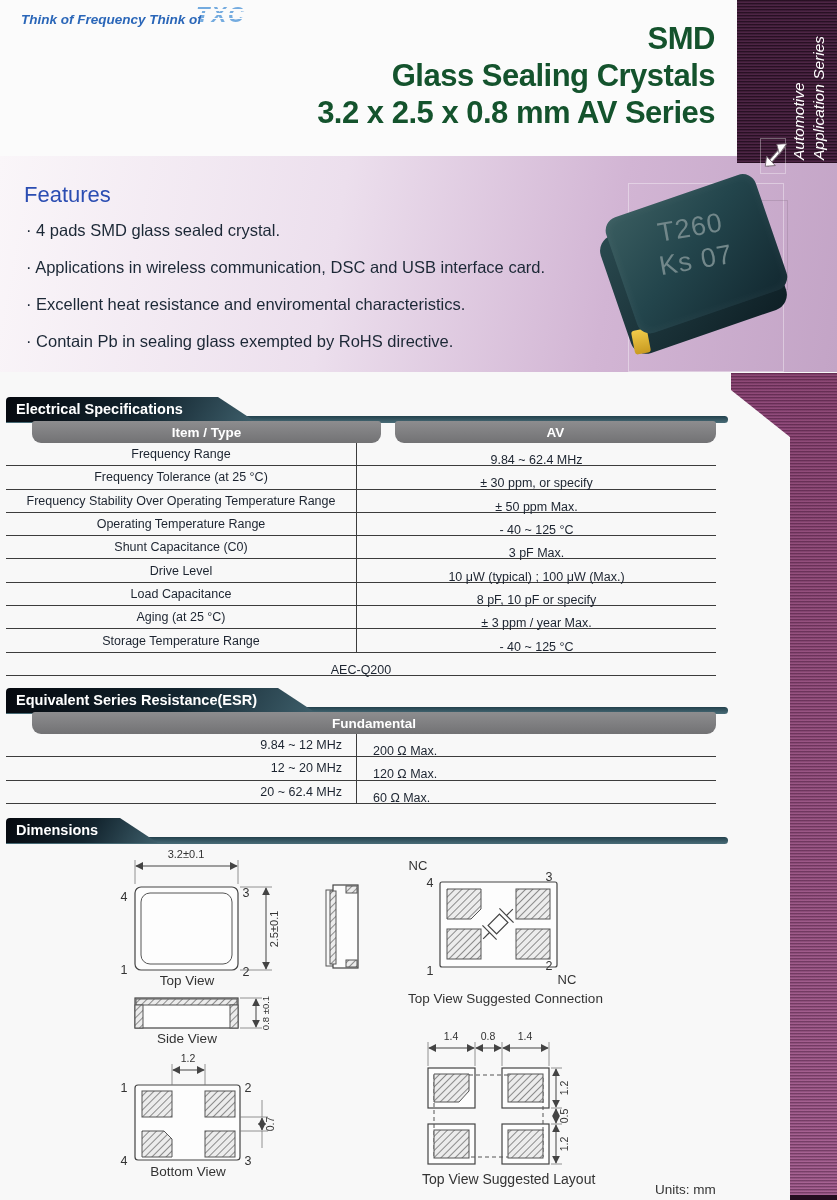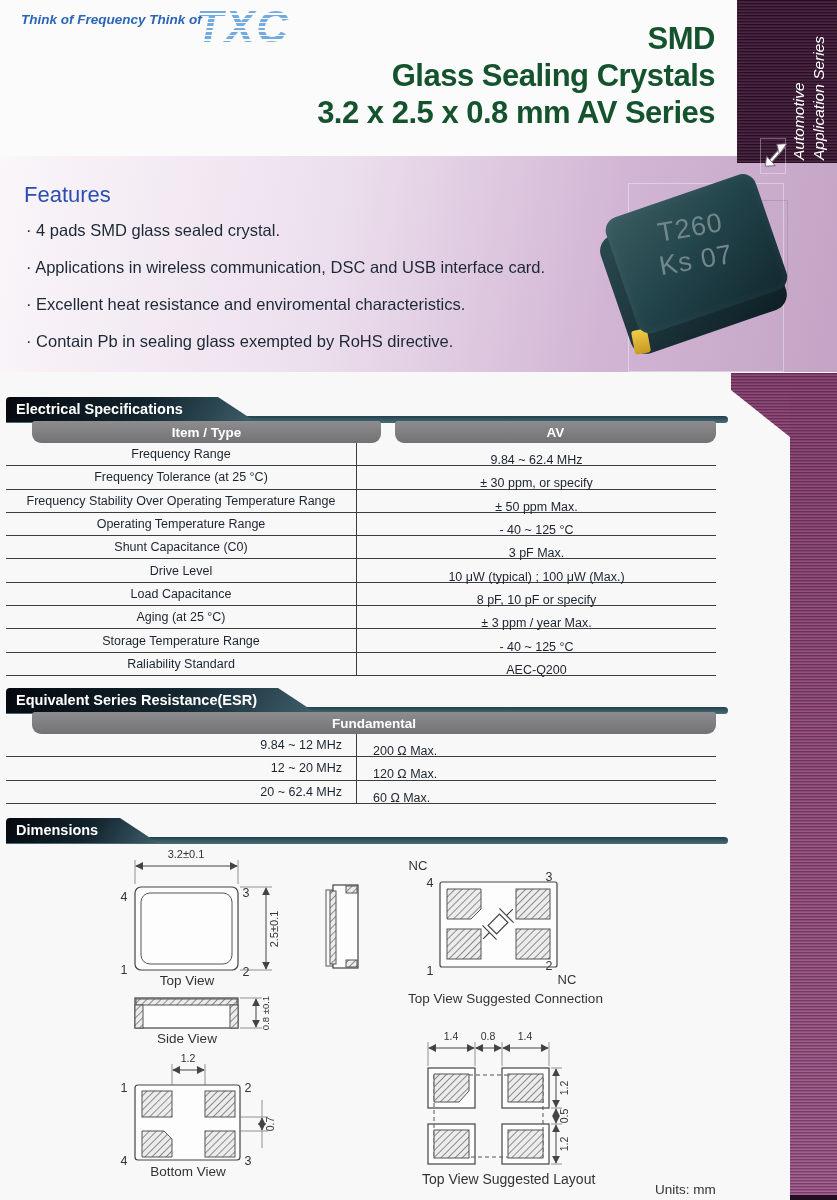--- a/index.html
+++ b/index.html
@@ -3,21 +3,21 @@
 <meta charset="utf-8">
 <style>
   * { margin:0; padding:0; box-sizing:border-box; }
   html,body { width:837px; height:1200px; }
   body { font-family:"Liberation Sans", sans-serif; background:#f8f8f8; position:relative; overflow:hidden; }
   .abs { position:absolute; }
 
   
   .header-white { left:0; top:0; width:837px; height:156px; background:#fbfbfb; }
   .tagline { left:21px; top:12px; font-size:13.5px; font-style:italic; font-weight:bold; color:#2a66b8; }
-  .txc-logo { left:196px; top:2px; font-size:44px; font-weight:900; font-style:italic; letter-spacing:2px;
+  .txc-logo { left:196px; top:2px; font-size:22px; font-weight:900; font-style:italic; letter-spacing:2px;
               background:repeating-linear-gradient(180deg,#74abdf 0px,#74abdf 2.6px,rgba(255,255,255,0) 2.6px,rgba(255,255,255,0) 4.3px);
               -webkit-background-clip:text; background-clip:text; color:transparent; }
   .title-block { right:122px; top:20px; text-align:right; color:#14532d; font-weight:bold; font-size:31px; line-height:37px; letter-spacing:-0.5px; }
 
   
   .band-top { left:737px; top:0; width:100px; height:163px; background-color:#47203f;
     background-image:repeating-linear-gradient(180deg, rgba(15,3,13,0.55) 0px, rgba(15,3,13,0.55) 1px, rgba(120,70,110,0.25) 2px, rgba(71,32,63,0) 3px); }
   .band-label { left:789px; top:160px; width:152px; transform:rotate(-90deg); transform-origin:0 0;
     color:#fff; font-style:italic; font-size:15.5px; line-height:19.5px; white-space:nowrap; }
   .strip-right { left:790px; top:373px; width:47px; height:823px;
@@ -181,21 +181,20 @@
       </div>
     <div class="trow">
         <div class="c1">Aging (at 25 °C)</div>
         <div class="c2">± 3 ppm / year Max.</div>
       </div>
     <div class="trow">
         <div class="c1">Storage Temperature Range</div>
         <div class="c2">- 40 ~ 125 °C</div>
       </div>
     <div class="trow">
-        <div class="c1">Raliability Standard</div>
         <div class="c2">AEC-Q200</div>
       </div>
   </div>
 
   <div class="abs section-banner" style="top:688px">
     <div class="sb-strip"></div>
     <div class="sb-tab tab-esr">Equivalent Series Resistance(ESR)</div>
   </div>
   <div class="abs tbl esr" style="top:712px">
     <div class="thead-row">

